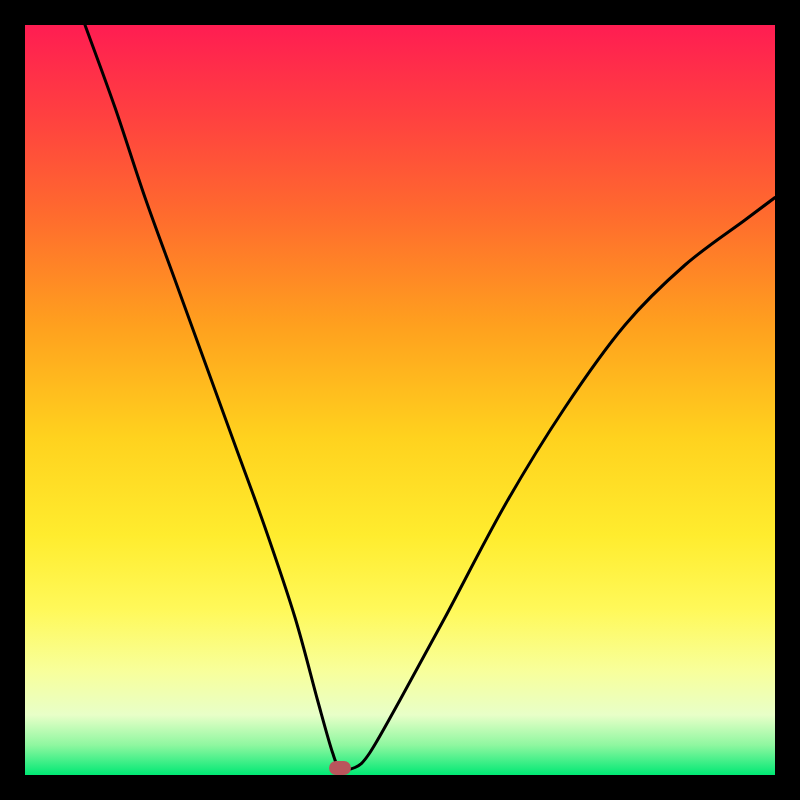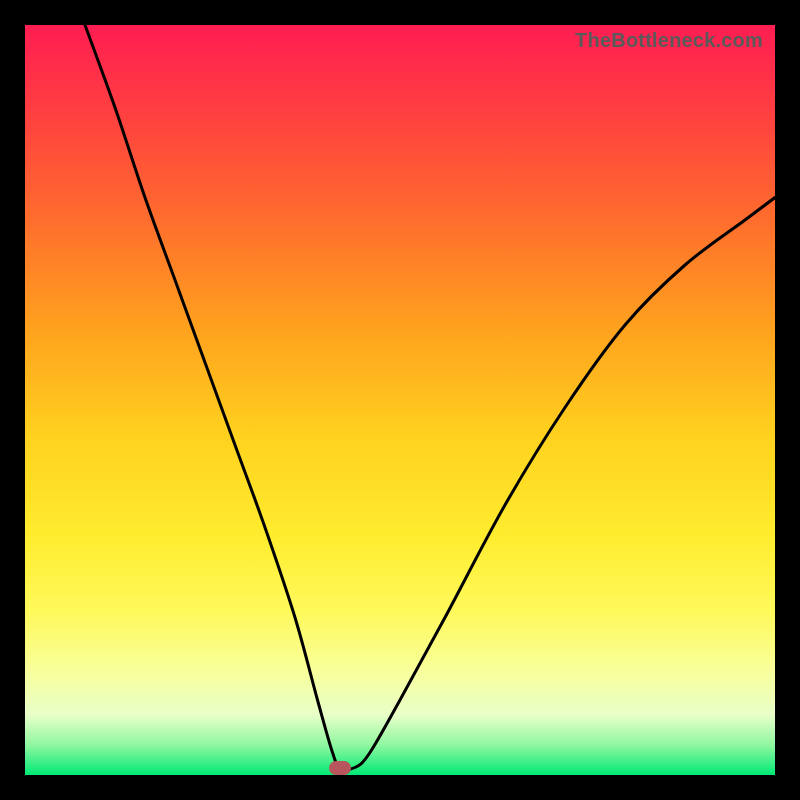--- a/index.html
+++ b/index.html
@@ -53,18 +53,17 @@
     width: 22px;
     height: 14px;
     background: #b9555c;
     border-radius: 7px;
   }
 </style>
 </head>
 <body>
 
 <div class="frame">
-  <div class="watermark">TheBottleneck.com</div>
   <svg class="curve" viewBox="0 0 750 750">
     <path id="curve-path" d="M 60 0 C 65 13.75 80 53.75 90 82.5 C 100 111.25 110 143.75 120 172.5 C 130 201.25 140 227.5 150 255 C 160 282.5 170 309.99999999999994 180 337.49999999999994 C 190 364.99999999999994 200.00000000000003 392.5 210.00000000000003 420 C 220.00000000000003 447.5 230 473.75 240 502.5 C 250 531.25 261.25 563.75 270 592.5 C 278.75 621.25 286.25 652.5 292.5 675 C 298.75 697.5 303.75 716.25 307.5 727.5 C 311.25 738.75 311.25 740 315 742.5 C 318.75 745 325 745 330 742.5 C 335 740 337.5 738.75 345 727.5 C 352.5 716.25 362.5 697.5 375 675 C 387.5 652.5 402.50000000000006 625 420.00000000000006 592.5 C 437.50000000000006 560 460 515 480 480 C 500 445 520 412.5 540 382.5 C 560 352.5 580 323.75 600 300 C 620 276.25 640 257.49999999999994 660 239.99999999999994 C 680 222.49999999999994 705 206.25 720 195 C 735 183.75 745 176.25 750 172.5" fill="none" stroke="#000" stroke-width="3" stroke-linecap="round"></path>
   </svg>
   <div id="marker" class="marker" style="left: 304px; top: 735.5px;"></div>
 </div>
 
 </body></html>

